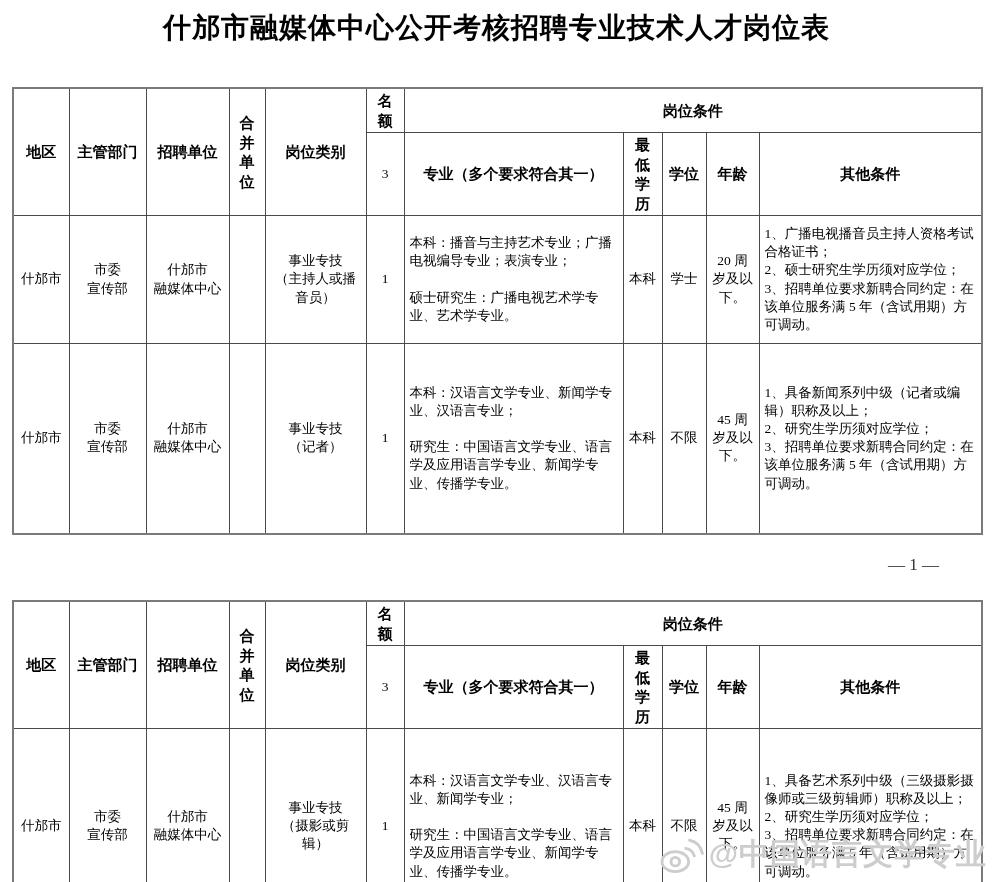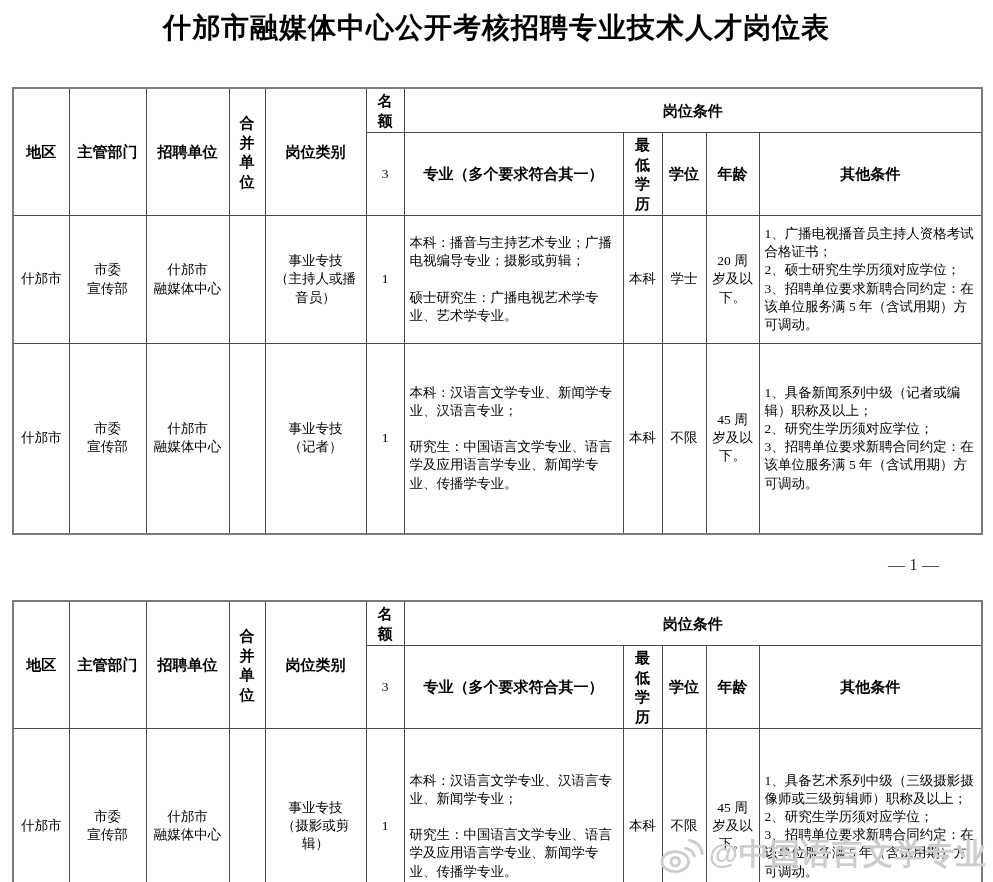--- a/index.html
+++ b/index.html
@@ -115,21 +115,21 @@
   <tr style="height:128px">
     <td>什邡市</td>
     <td>市委
 宣传部</td>
     <td>什邡市
 融媒体中心</td>
     <td></td>
     <td>事业专技
 （主持人或播音员）</td>
     <td>1</td>
-    <td class="cell-left">本科：播音与主持艺术专业；广播电视编导专业；摄影或剪辑；
+    <td class="cell-left">本科：播音与主持艺术专业；广播电视编导专业；表演专业；
 
 硕士研究生：广播电视艺术学专业、艺术学专业。</td>
     <td>本科</td>
     <td>学士</td>
     <td>20 周岁及以下。</td>
     <td class="cell-left">1、广播电视播音员主持人资格考试合格证书；
 2、硕士研究生学历须对应学位；
 3、招聘单位要求新聘合同约定：在该单位服务满 5 年（含试用期）方可调动。</td>
   </tr>
   <tr style="height:190px">

